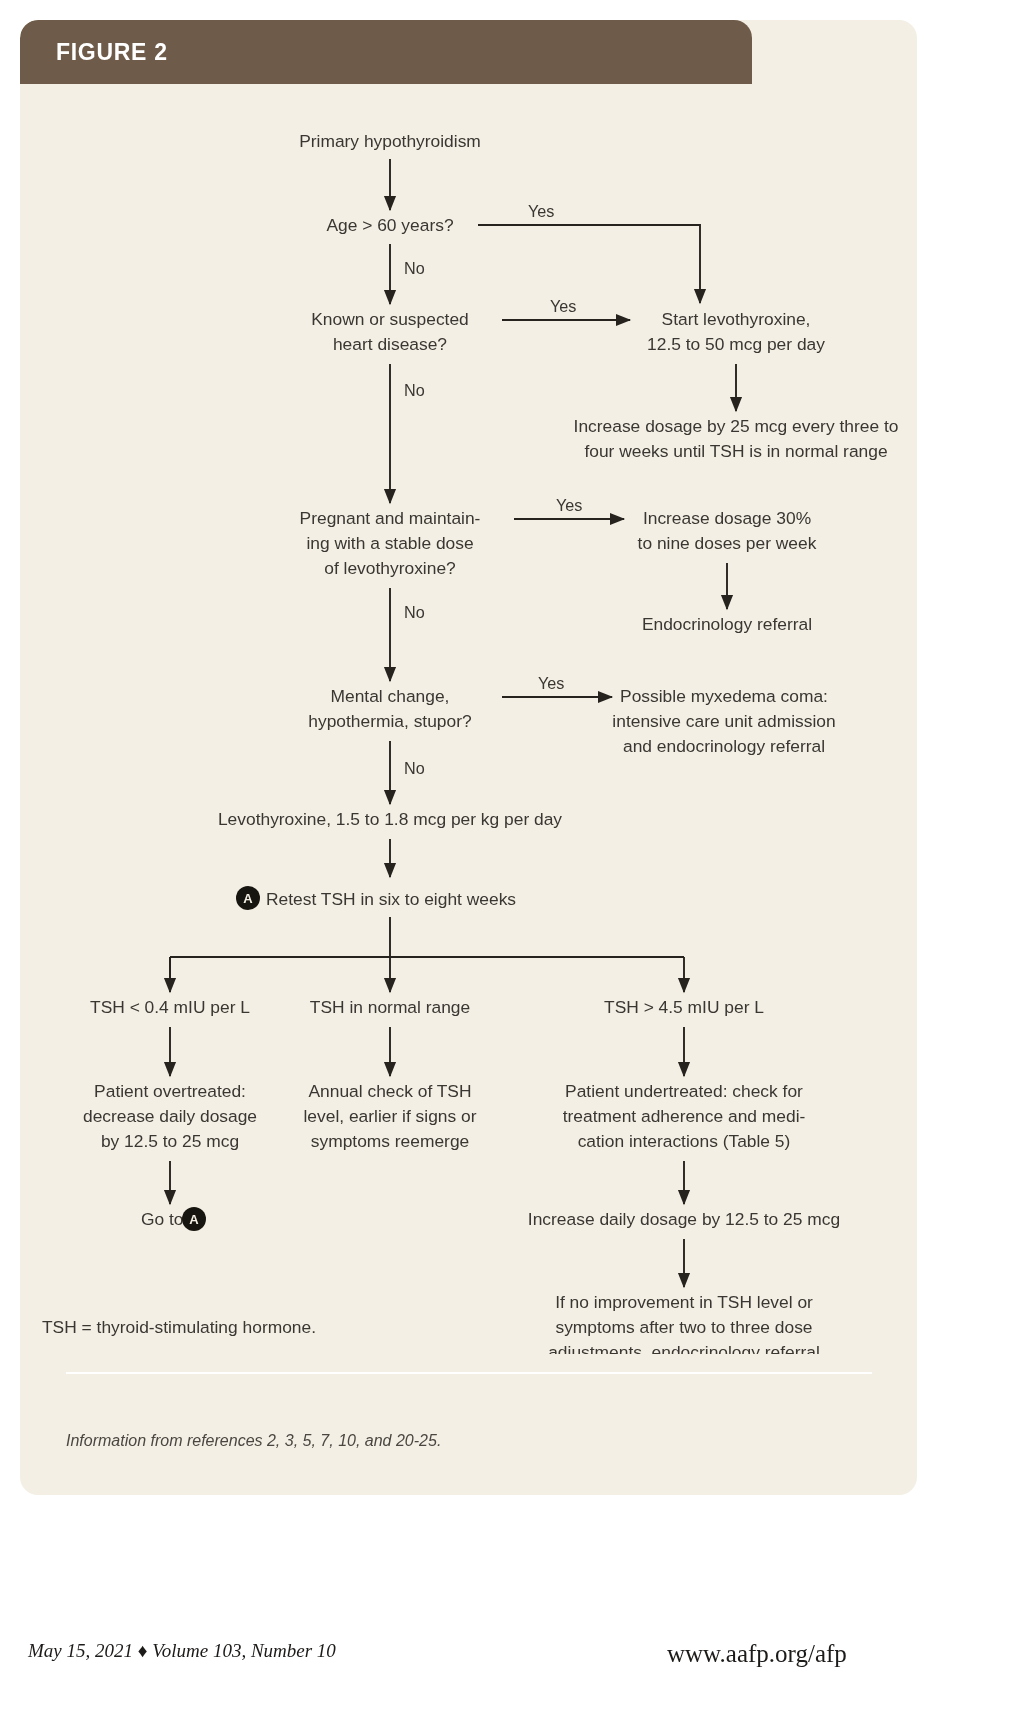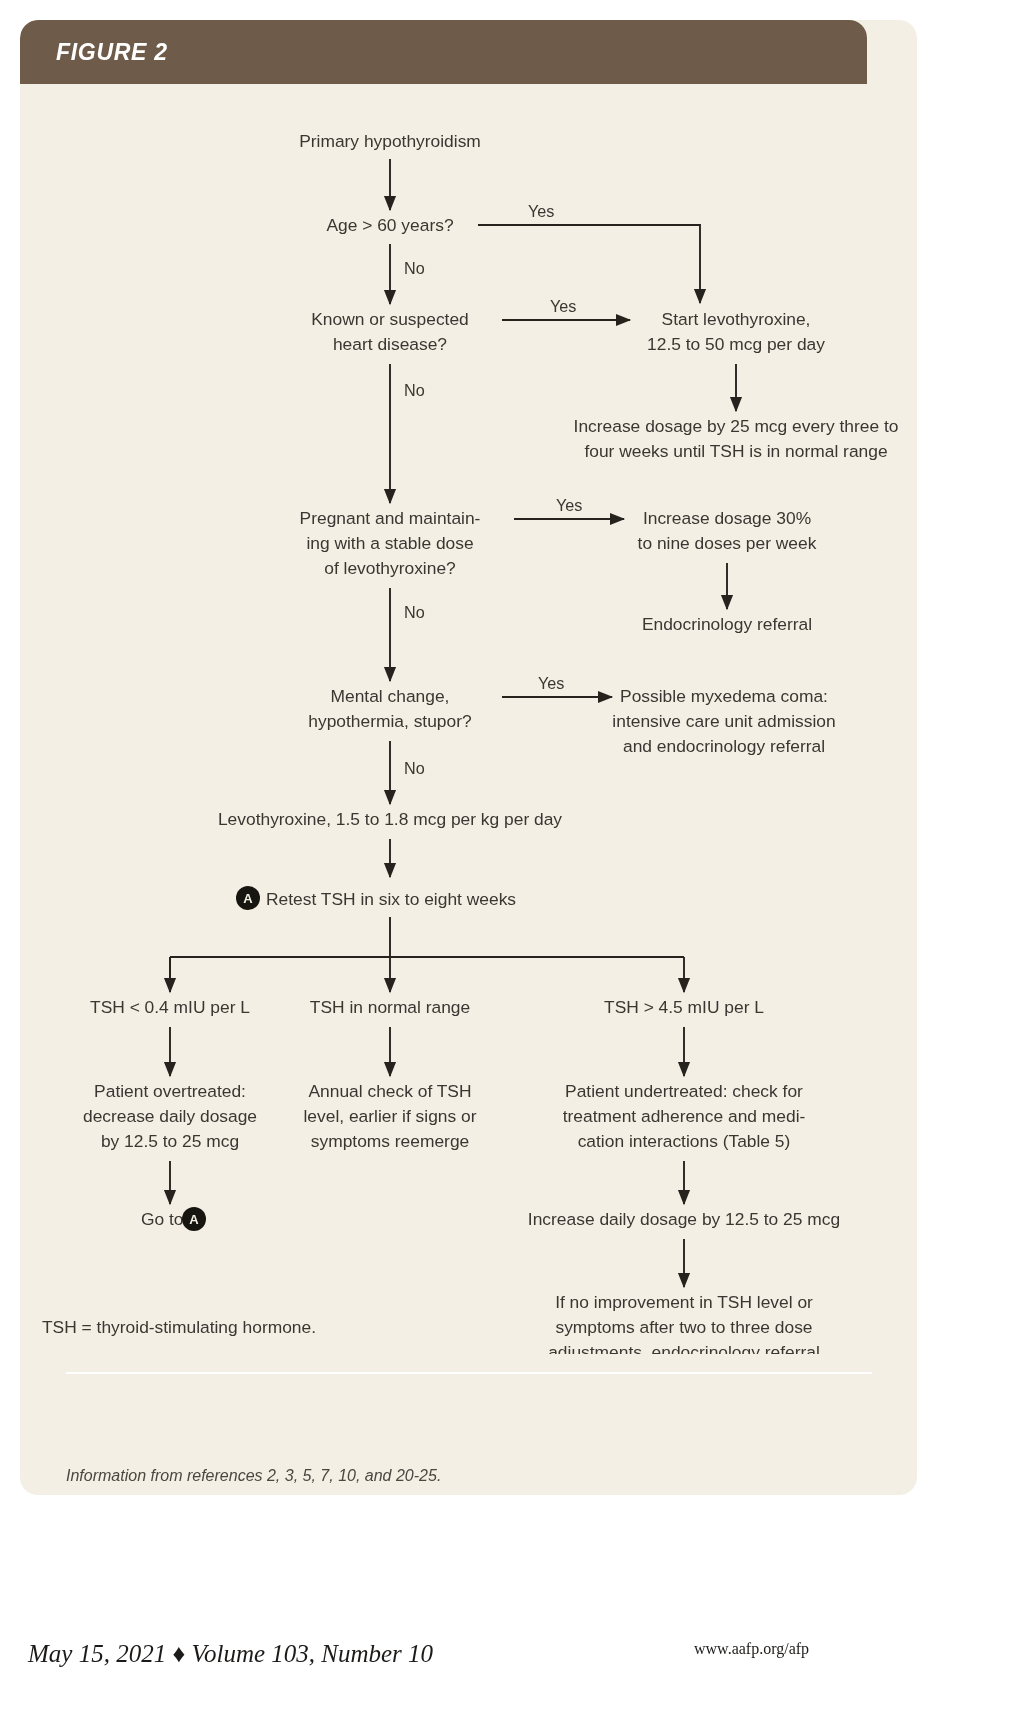--- a/index.html
+++ b/index.html
@@ -21,26 +21,25 @@
     width: 897px;
     height: 1475px;
     background: #f3efe4;
     border-radius: 18px;
     overflow: hidden;
   }
   #figure-header {
     position: absolute;
     left: 0;
     top: 0;
-    width: 847px;
+    width: 732px;
     height: 64px;
     background: #6f5b49;
     border-top-left-radius: 18px;
     border-top-right-radius: 18px;
-    font-style: italic;
   }
   #figure-header-title {
     position: absolute;
     left: 36px;
     top: 19px;
     color: #ffffff;
     font-size: 23px;
     font-weight: bold;
     letter-spacing: 0.7px;
   }
@@ -90,37 +89,36 @@
     color: #211f1c;
   }
   #caption-source {
     position: absolute;
     left: 46px;
     top: 1412px;
     width: 820px;
     font-size: 16px;
     font-style: italic;
     color: #4a4641;
-    margin-top: 35px;
   }
   #page-footer-left {
     position: absolute;
     left: 28px;
     top: 1640px;
     font-family: "Liberation Serif", serif;
     font-style: italic;
-    font-size: 25px;
+    font-size: 19px;
     color: #1d1b19;
   }
   #page-footer-right {
     position: absolute;
-    left: 694px;
+    left: 667px;
     top: 1640px;
     font-family: "Liberation Serif", serif;
-    font-size: 16px;
+    font-size: 25px;
     color: #1d1b19;
   }
   .diamond-sep { font-style: normal; }
 </style>
 </head>
 <body>
 
 <div id="figure-card">
 
   <div id="figure-header">

